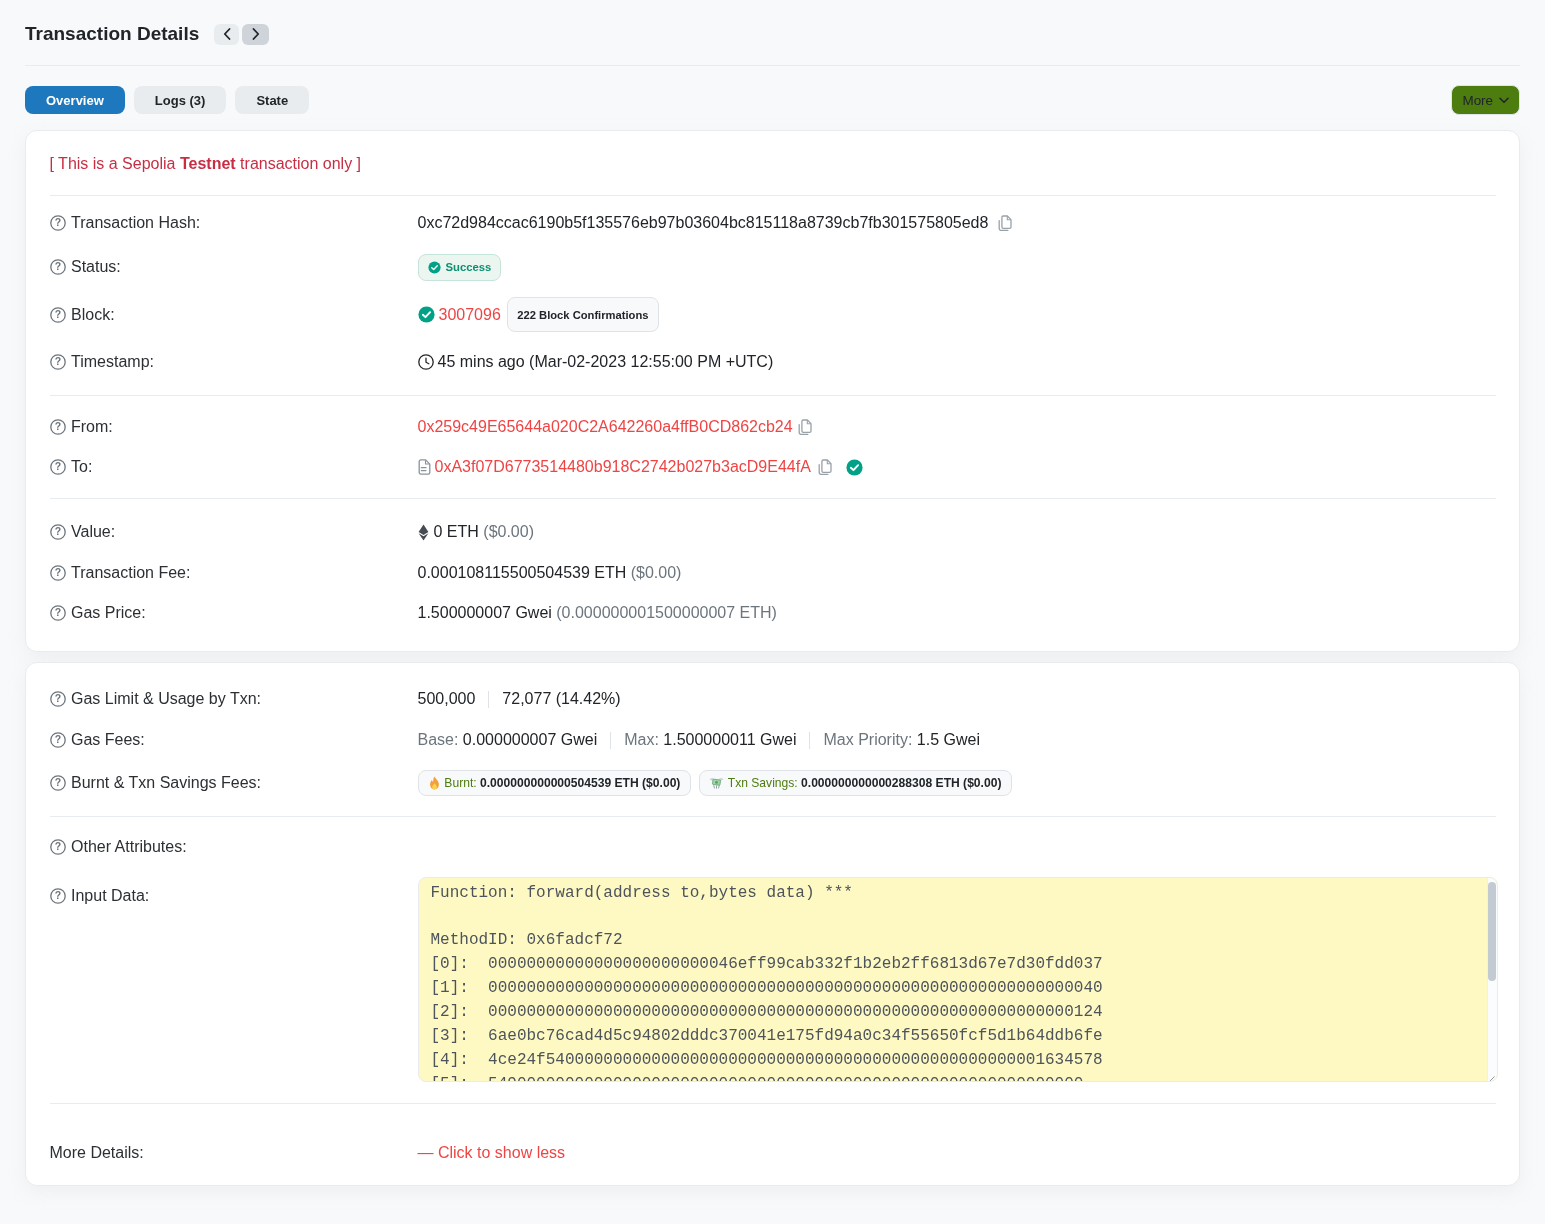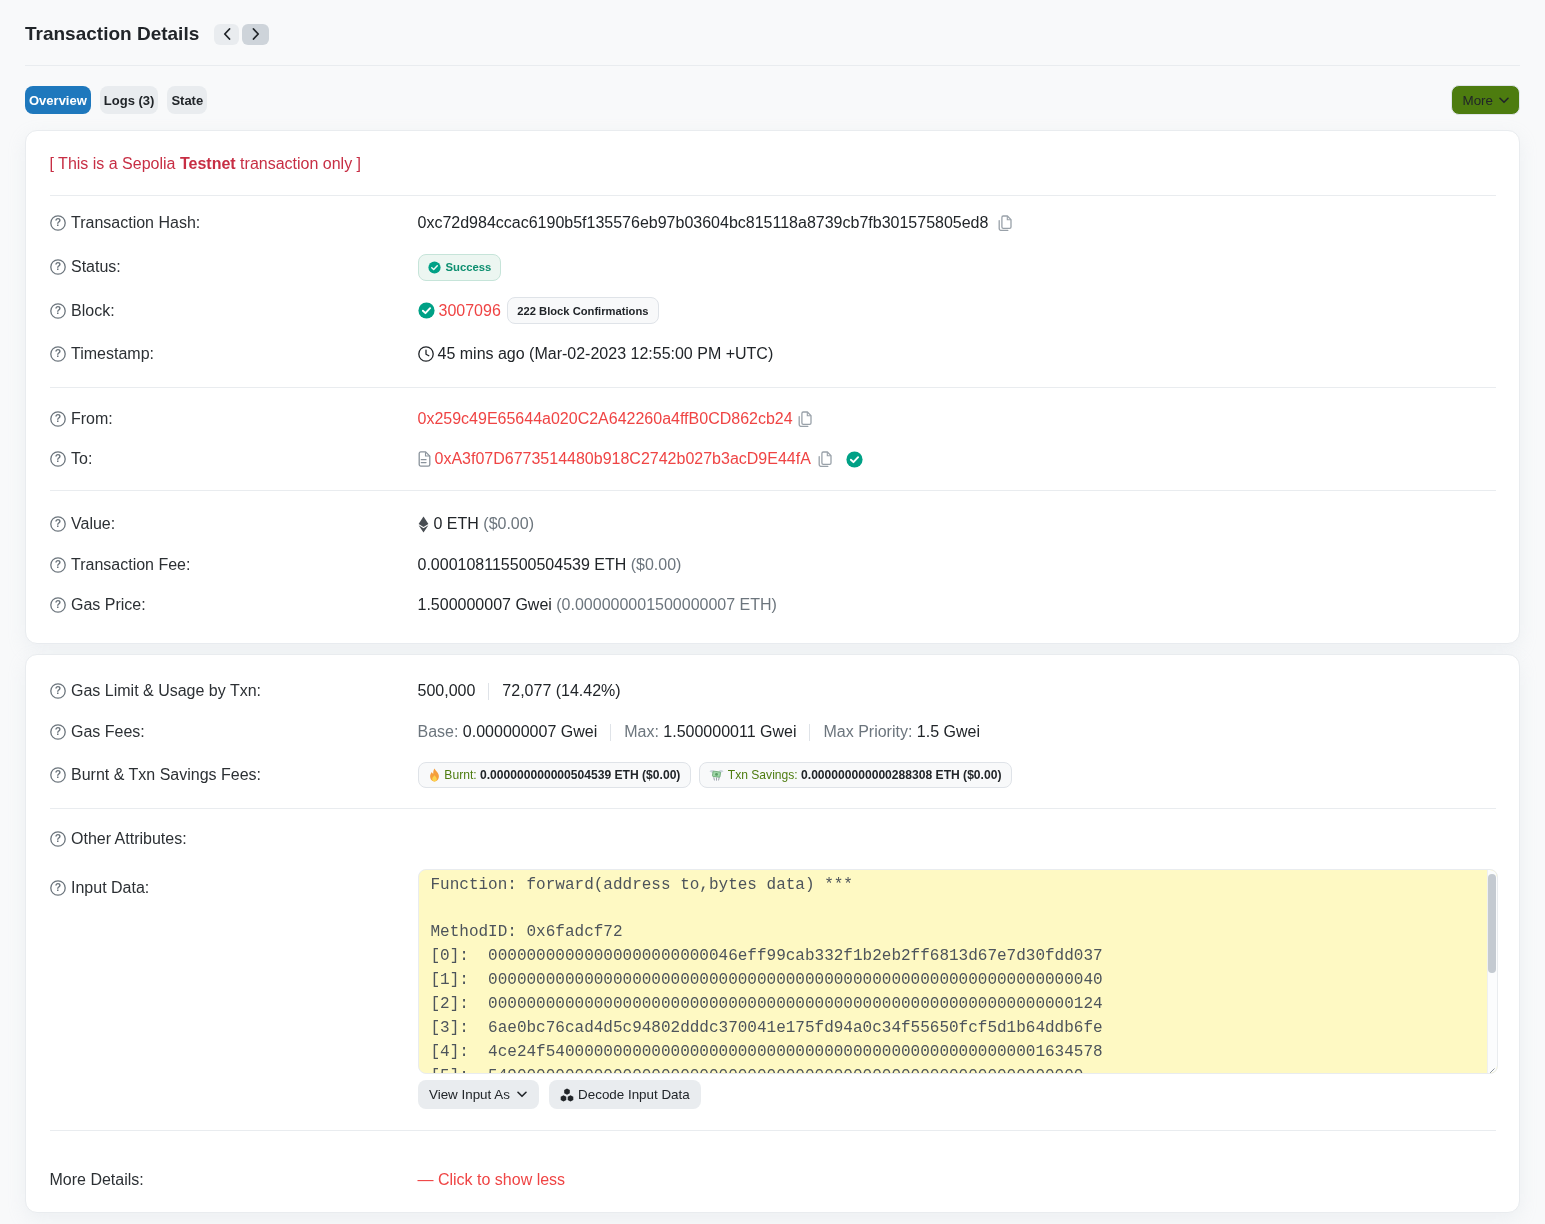--- a/index.html
+++ b/index.html
@@ -17,21 +17,21 @@
 .navbtn { width:25px; height:21px; border-radius:6px; margin-left:15px;
   display:inline-flex; align-items:center; justify-content:center; }
 .navbtn.b1 { background:#e9ecef; }
 .navbtn.b2 { background:#ced4da; margin-left:3px; width:27px; }
 .topline { border-top:1px solid #e9ecef; margin-top:19px; }
 .tabsrow { display:flex; align-items:center; justify-content:space-between;
   margin-top:20px; height:28px; position:relative; }
 .tabs { display:flex; gap:9px; }
 .tab { display:inline-flex; align-items:center; height:28px; padding:0 11.5px;
   border-radius:8px; background:#e9ecef; font-size:13px; font-weight:bold; color:#212529; }
-.tab { padding:0 4px; }
+.tab { padding:0 21px; }
 .tab.active { background:#1e78bd; color:#fff; }
 .morebtn { display:inline-flex; align-items:center; height:30px; padding:0 9px;
   border-radius:8px; background:#4d7c0f; border:1px solid #e0e5ea; font-size:13.4px;
   color:#212529; padding:0 10px; }
 .morebtn svg { margin-left:6px; }
 
 .card { background:#fff; border:1px solid #e9ecef; border-radius:12px;
   padding:0 23.5px; box-shadow:0 6px 18px rgba(189,197,209,.18); }
 #card1 { margin-top:16px; }
 #card2 { margin-top:10px; }
@@ -129,21 +129,21 @@
       <div class="lbl"><svg class="q" style="margin-right:5.5px;flex:none" width="16" height="16" viewBox="0 0 16 16">
             <circle cx="8" cy="8" r="7.2" fill="none" stroke="#6c757d" stroke-width="1.3"></circle>
             <text x="8" y="11.4" text-anchor="middle" font-size="10.5" font-weight="bold" fill="#6c757d" font-family="Liberation Sans, sans-serif">?</text>
           </svg> Block:</div>
       <div class="val">
           <svg class="ico" width="17" height="17" viewBox="0 0 16 16">
             <circle cx="8" cy="8" r="7.6" fill="#00a186"></circle>
             <path d="M4.6 8.2 L7 10.5 L11.4 5.8" stroke="#fff" stroke-width="1.8" fill="none" stroke-linecap="round" stroke-linejoin="round"></path>
           </svg>
           <a style="margin-left:4px">3007096</a>
-          <span class="badge" style="margin-left:6px; height:27px; padding:0 9.5px">
+          <span class="badge" style="margin-left:6px; height:35px; padding:0 9.5px">
             <b>222 Block Confirmations</b>
           </span>
         </div>
     </div>
     <div class="row" style="margin-top:20.8px">
       <div class="lbl"><svg class="q" style="margin-right:5.5px;flex:none" width="16" height="16" viewBox="0 0 16 16">
             <circle cx="8" cy="8" r="7.2" fill="none" stroke="#6c757d" stroke-width="1.3"></circle>
             <text x="8" y="11.4" text-anchor="middle" font-size="10.5" font-weight="bold" fill="#6c757d" font-family="Liberation Sans, sans-serif">?</text>
           </svg> Timestamp:</div>
       <div class="val">
@@ -262,30 +262,20 @@
 
 MethodID: 0x6fadcf72
 [0]:  00000000000000000000000046eff99cab332f1b2eb2ff6813d67e7d30fdd037
 [1]:  0000000000000000000000000000000000000000000000000000000000000040
 [2]:  0000000000000000000000000000000000000000000000000000000000000124
 [3]:  6ae0bc76cad4d5c94802dddc370041e175fd94a0c34f55650fcf5d1b64ddb6fe
 [4]:  4ce24f5400000000000000000000000000000000000000000000000001634578
 [5]:  54900000000000000000000000000000000000000000000000000000000000<span class="strack"></span><span class="sbar"></span><span class="rsz"><svg width="11" height="11" viewBox="0 0 11 11">
                 <path d="M9.5 3.5 L3.5 9.5 M9.5 7 L7 9.5" stroke="#8d959d" stroke-width="1"></path>
               </svg></span></div>
-        <div class="ibtns">
-          <span class="gbtn">View Input As&nbsp;&nbsp;<svg width="10" height="7" viewBox="0 0 10 7">
-                <path d="M1 1.3 L5 5.3 L9 1.3" stroke="#212529" stroke-width="1.6" fill="none" stroke-linecap="round" stroke-linejoin="round"></path>
-              </svg></span>
-          <span class="gbtn"><svg class="ico" width="14" height="14" viewBox="0 0 16 16">
-                <path d="M8 0.5 L11.2 2.3 V5.9 L8 7.7 L4.8 5.9 V2.3 Z" fill="#212529"></path>
-                <path d="M4 8.3 L7.2 10.1 V13.7 L4 15.5 L0.8 13.7 V10.1 Z" fill="#212529"></path>
-                <path d="M12 8.3 L15.2 10.1 V13.7 L12 15.5 L8.8 13.7 V10.1 Z" fill="#212529"></path>
-              </svg>&nbsp;Decode Input Data</span>
-        </div>
       </div>
     </div>
     <hr class="div" style="margin-top:20.5px">
     <div class="row" style="margin-top:40px; padding-bottom:23px">
       <div class="lbl" style="color:#2c3034">More Details:</div>
       <div class="val">
           <a style="font-weight:500">—&nbsp;Click to show less</a>
         </div>
     </div>
   </div>

